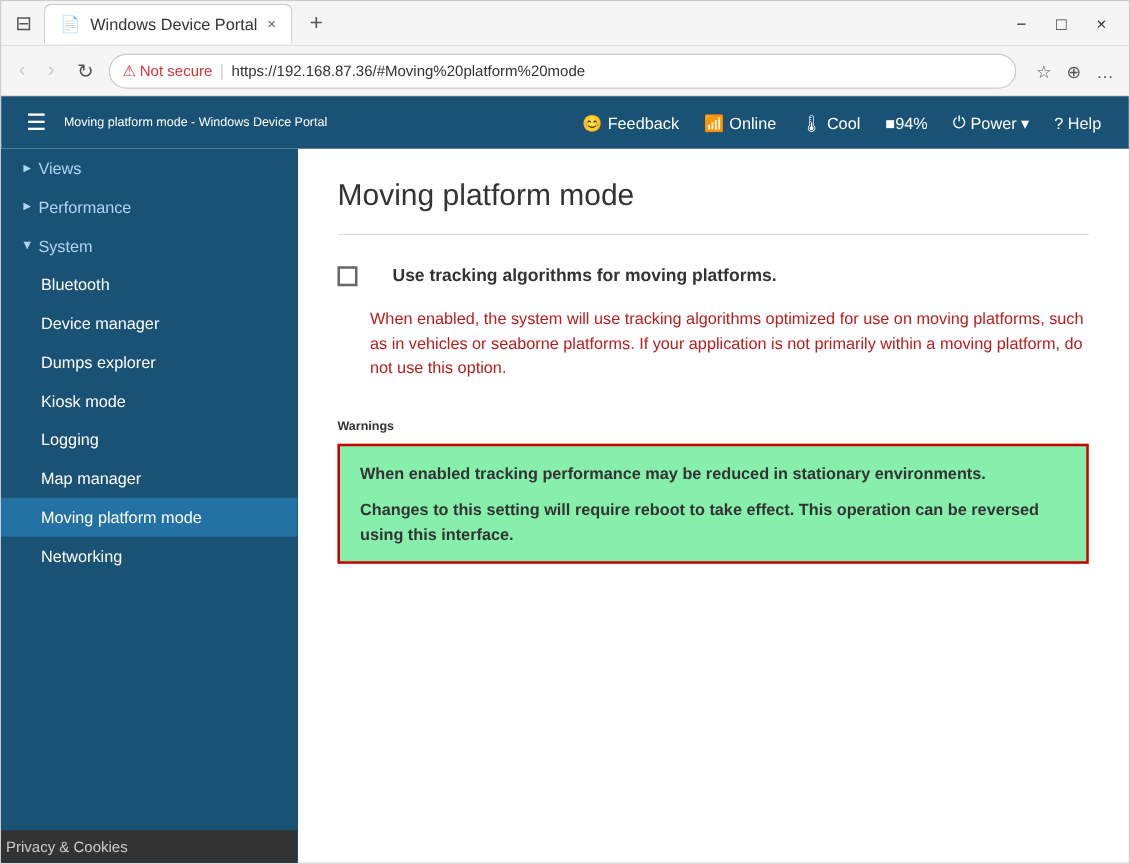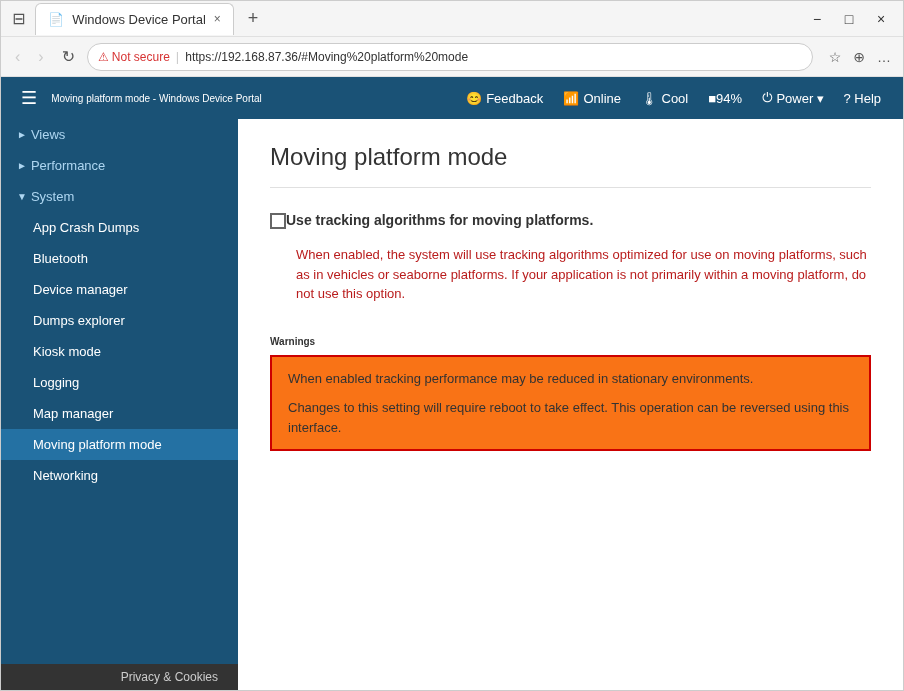--- a/index.html
+++ b/index.html
@@ -40,36 +40,36 @@
     .sidebar { background: #1a5276; width: 237px; min-width: 237px; color: white; display: flex; flex-direction: column; overflow-y: auto; position: relative; }
     .sidebar-toggle { position: absolute; right: -12px; top: 8px; background: #1a5276; width: 14px; height: 24px; display: flex; align-items: center; justify-content: center; color: white; font-size: 10px; cursor: pointer; border-radius: 0 3px 3px 0; z-index: 10; }
 
     .sidebar-section { padding: 0; }
     .sidebar-category { padding: 8px 16px; font-size: 13px; color: #aed6f1; cursor: pointer; display: flex; align-items: center; gap: 4px; }
     .sidebar-category .arrow { font-size: 10px; }
     .sidebar-item { padding: 8px 16px 8px 32px; font-size: 13px; color: white; cursor: pointer; display: block; }
     .sidebar-item.active { background: #2471a3; }
 
     
-    .privacy-footer { background: #333; color: #ccc; font-size: 12px; padding: 6px 20px; text-align: right; cursor: pointer; }
+    .privacy-footer { background: #333; color: #ccc; font-size: 12px; padding: 6px 4px; text-align: left; cursor: pointer; }
 
     
     .content-area { flex: 1; background: white; overflow-y: auto; padding: 24px 32px; }
 
     .page-title { font-size: 24px; font-weight: 300; color: #333; margin-bottom: 24px; border-bottom: 1px solid #e0e0e0; padding-bottom: 16px; }
 
-    .checkbox-row { display: flex; align-items: flex-start; gap: 0; margin-bottom: 16px; }
+    .checkbox-row { display: flex; align-items: flex-start; gap: 28px; margin-bottom: 16px; }
     .checkbox { width: 16px; height: 16px; border: 2px solid #666; background: white; flex-shrink: 0; margin-top: 1px; cursor: pointer; }
     .checkbox-label { font-size: 14px; font-weight: 600; color: #333; }
 
     .description-text { font-size: 13px; color: #b91c1c; line-height: 1.5; margin-bottom: 32px; margin-left: 26px; }
 
     .warnings-section { margin-top: 8px; }
     .warnings-title { font-size: 10px; font-weight: 700; color: #333; margin-bottom: 8px; }
-    .warnings-box { border: 2px solid #cc0000; padding: 12px 16px; background: #f97316; }
+    .warnings-box { border: 2px solid #cc0000; padding: 12px 16px; background: #86efac; font-weight: bold; }
     .warning-text { font-size: 13px; color: #333; line-height: 1.5; margin-bottom: 10px; }
     .warning-text:last-child { margin-bottom: 0; }
 
     
     .sidebar::-webkit-scrollbar { width: 6px; }
     .sidebar::-webkit-scrollbar-track { background: rgba(255,255,255,0.05); }
     .sidebar::-webkit-scrollbar-thumb { background: rgba(255,255,255,0.3); border-radius: 3px; }
   </style>
 </head>
 <body>
@@ -153,23 +153,20 @@
           <span class="arrow">►</span>
           <span>Performance</span>
         </div>
 
         <div class="sidebar-category">
           <span class="arrow">▼</span>
           <span>System</span>
         </div>
 
         <div class="sidebar-item">
-          <span>App Crash Dumps</span>
-        </div>
-        <div class="sidebar-item">
           <span>Bluetooth</span>
         </div>
         <div class="sidebar-item">
           <span>Device manager</span>
         </div>
         <div class="sidebar-item">
           <span>Dumps explorer</span>
         </div>
         <div class="sidebar-item">
           <span>Kiosk mode</span>

